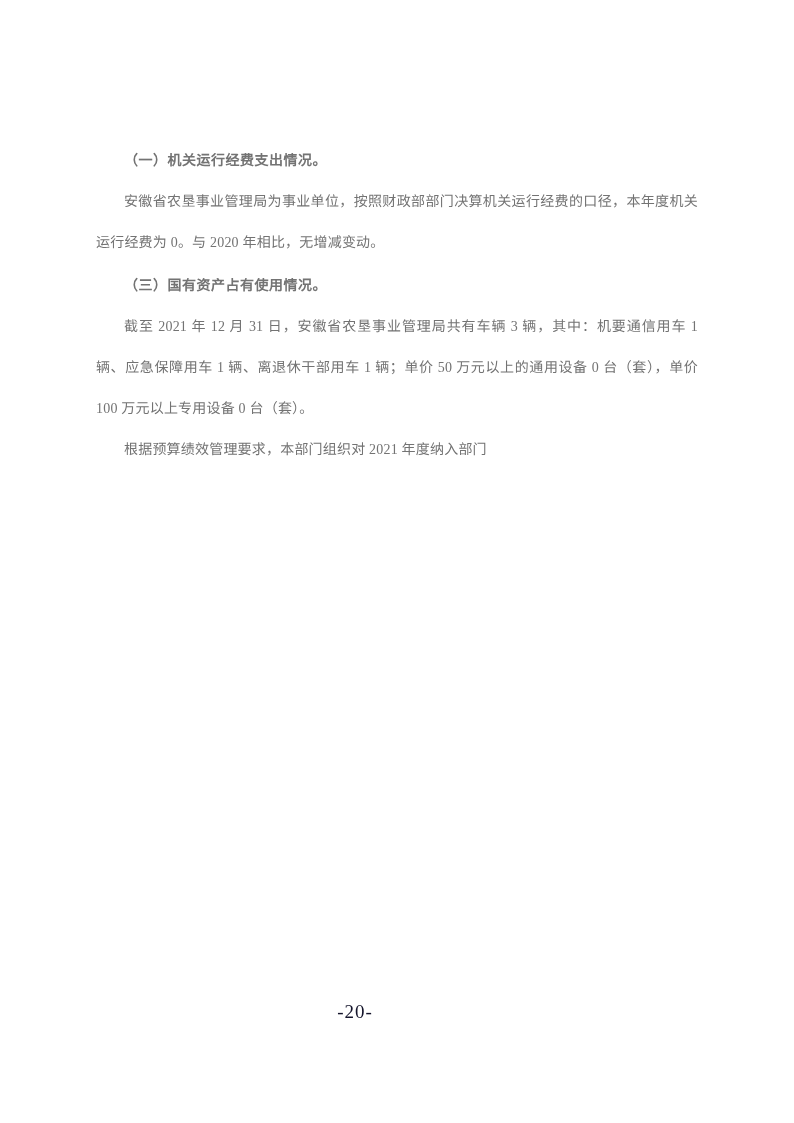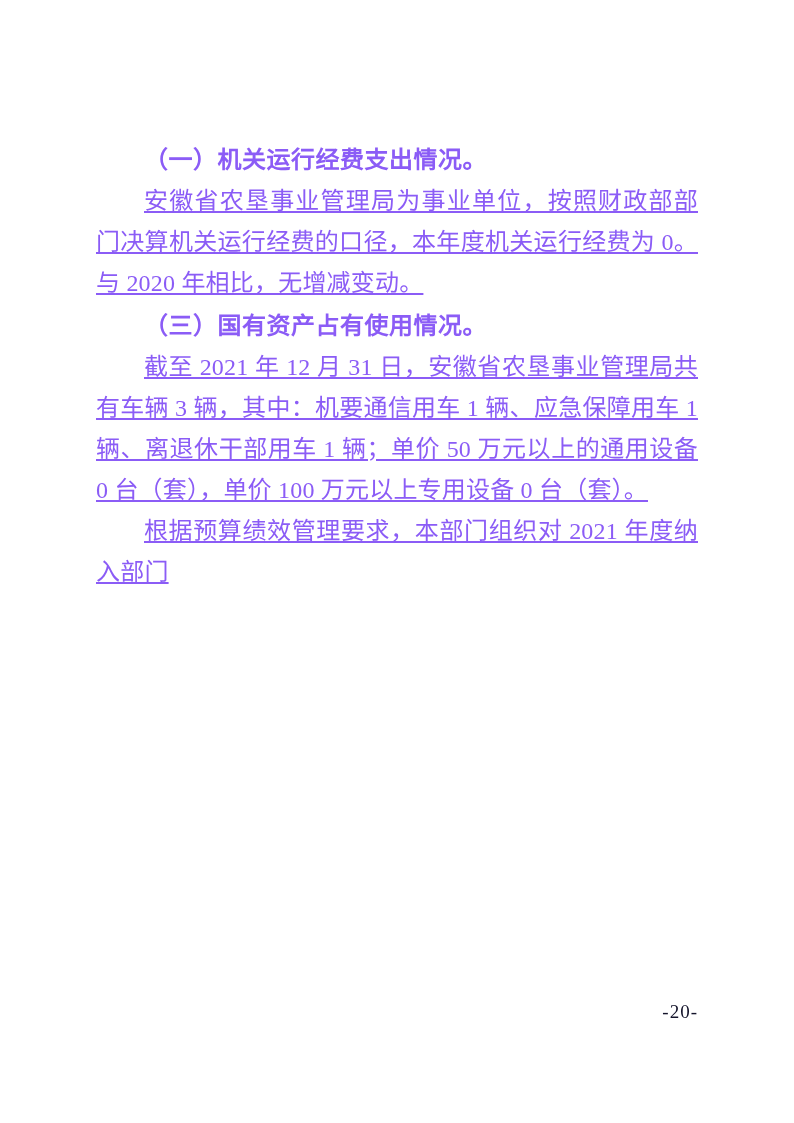--- a/index.html
+++ b/index.html
@@ -18,51 +18,50 @@
   }
   .page {
     position: absolute;
     left: 0; top: 0;
     width: 794px;
     height: 1123px;
     box-sizing: border-box;
     padding: 138px 96px 40px 96px;
   }
   .doc-body {
-    font-size: 24px;
+    font-size: 14px;
     line-height: 41px;
-    color: #8b5cf6;
+    color: #737373;
     letter-spacing: 0.2px;
   }
   p {
     margin: 0;
     text-align: justify;
     text-justify: inter-ideograph;
   }
   .heading {
     font-weight: bold;
     text-indent: 2em;
     margin-top: 2px;
     letter-spacing: 0.5px;
   }
   .para {
     text-indent: 2em;
-    text-decoration: underline;
   }
   .sub-heading {
     font-weight: bold;
     text-indent: 2em;
     letter-spacing: 0.3px;
   }
   .page-number {
     position: absolute;
     left: 12px;
     right: 96px;
     bottom: 100px;
-    text-align: right;
+    text-align: center;
     font-size: 19px;
     color: #14142b;
     font-family: "Liberation Serif", "DejaVu Serif", serif;
     letter-spacing: 1px;
   }
 </style>
 </head>
 <body>
 
 <div class="page">

